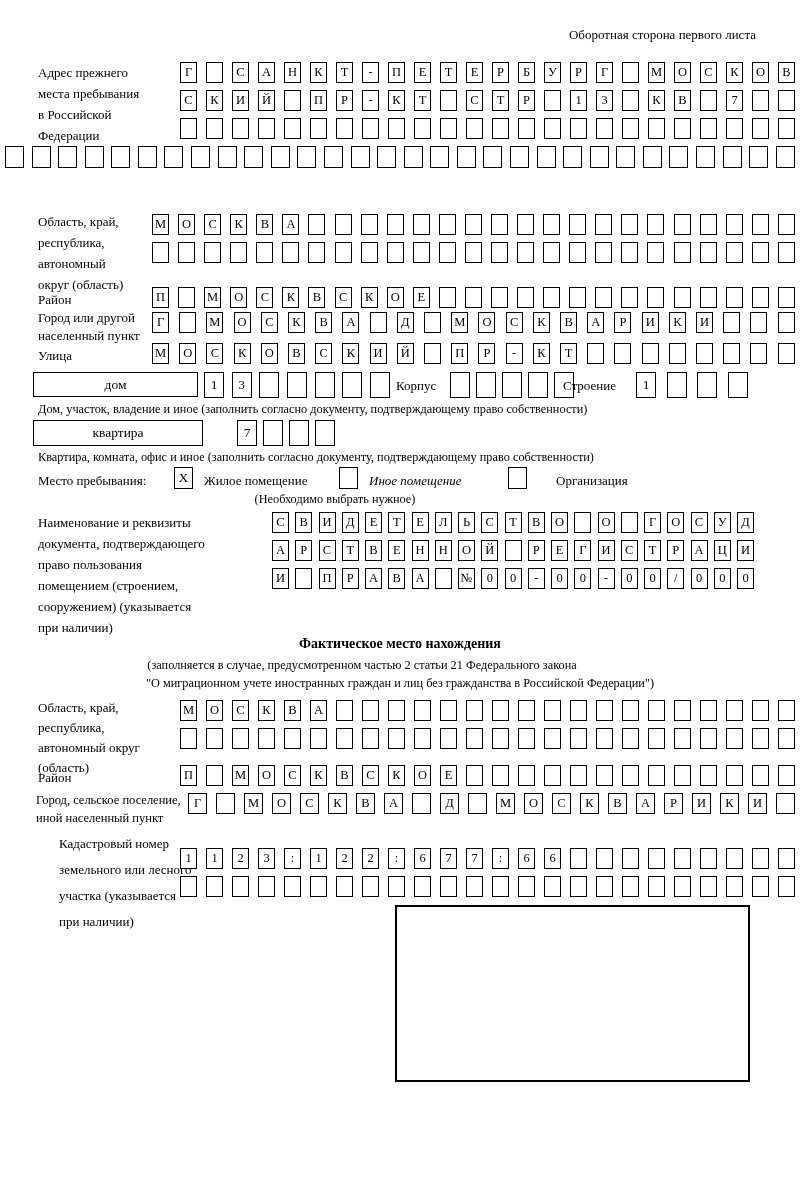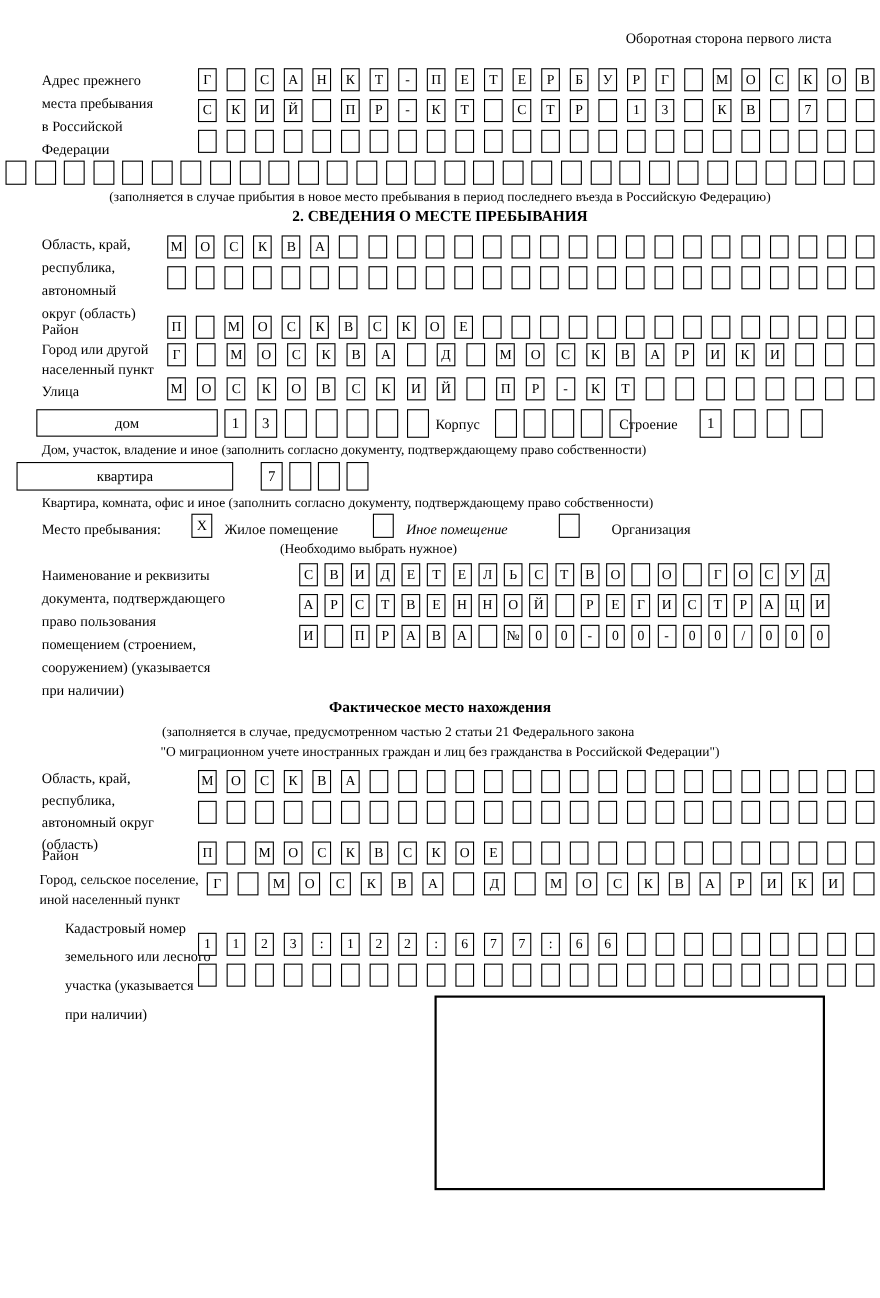--- a/index.html
+++ b/index.html
@@ -148,23 +148,21 @@
       <span class="cbox"></span>
       <span class="cbox"></span>
       <span class="cbox"></span>
       <span class="cbox"></span>
       <span class="cbox"></span>
       <span class="cbox"></span>
       <span class="cbox"></span>
       <span class="cbox"></span>
       <span class="cbox"></span>
     </div>
-  <div class="abs cap center" style="left:0; top:172px; width:800px;">(заполняется в случае прибытия в новое место пребывания в период последнего въезда в Российскую Федерацию)</div>
-
-  <div class="abs bold center" style="left:0; top:190px; width:800px; font-size:14px;">2. СВЕДЕНИЯ О МЕСТЕ ПРЕБЫВАНИЯ</div>
+
 
   <div class="abs lbl ml" style="left:38px; top:211px;">Область, край,
 республика,
 автономный
 округ (область)</div>
   <div class="abs boxrow" style="left:152px; top:214px; width:643px;">
       <span class="cbox">М</span>
       <span class="cbox">О</span>
       <span class="cbox">С</span>
       <span class="cbox">К</span>
@@ -324,21 +322,21 @@
     </div>
   <div class="abs lbl" style="left:563px; top:375px;">Строение</div>
   <div class="abs boxrow big" style="left:636px; top:372px; width:112px;">
       <span class="cbox">1</span>
       <span class="cbox"></span>
       <span class="cbox"></span>
       <span class="cbox"></span>
     </div>
   <div class="abs cap" style="left:38px; top:402px; width:760px;">Дом, участок, владение и иное (заполнить согласно документу, подтверждающему право собственности)</div>
 
-  <div class="abs namebox" style="left:15px; top:420px; width:197px; height:26px;">квартира</div>
+  <div class="abs namebox" style="left:33px; top:420px; width:170px; height:26px;">квартира</div>
   <div class="abs boxrow big" style="left:237px; top:420px; width:98px;">
       <span class="cbox">7</span>
       <span class="cbox"></span>
       <span class="cbox"></span>
       <span class="cbox"></span>
     </div>
   <div class="abs cap" style="left:38px; top:450px; width:760px;">Квартира, комната, офис и иное (заполнить согласно документу, подтверждающему право собственности)</div>
 
   <div class="abs lbl" style="left:38px; top:470px;">Место пребывания:</div>
   <div class="abs chk" style="left:174px; top:467px;">X</div>

